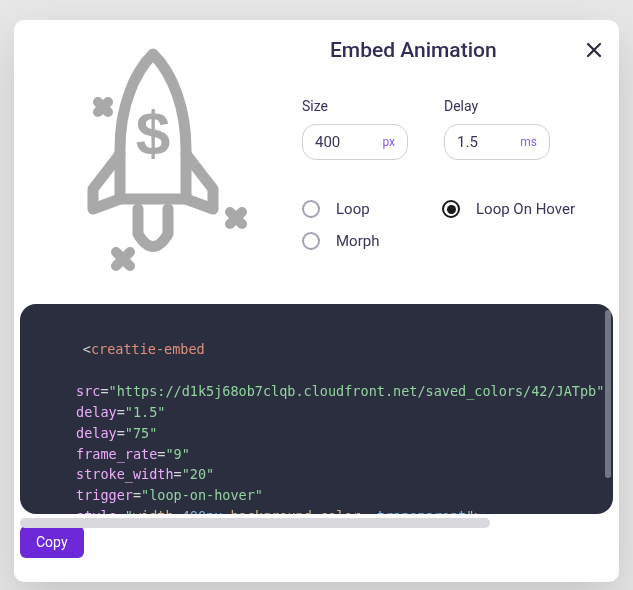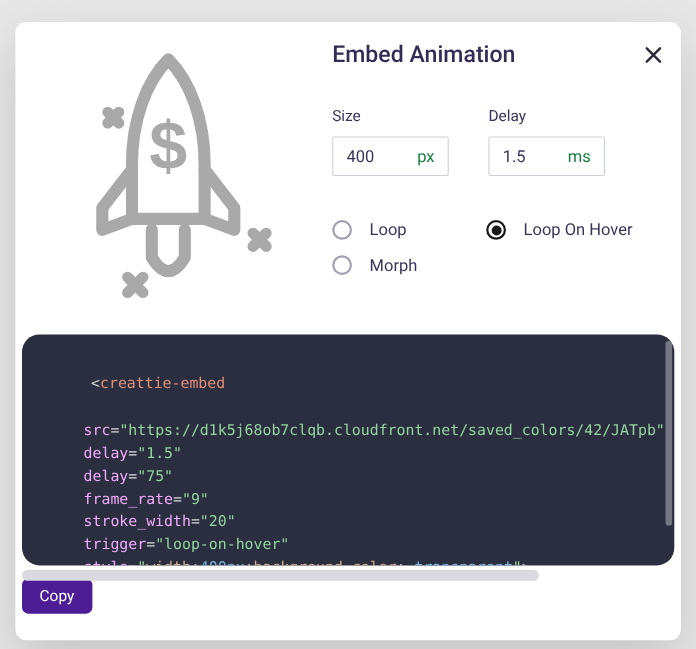--- a/index.html
+++ b/index.html
@@ -51,20 +51,21 @@
     .titlebar {
       display: flex;
       align-items: center;
       justify-content: space-between;
       margin-bottom: 36px;
     }
     .title {
       font-size: 21px;
       font-weight: 500;
       color: #352c56;
+      margin-left: 28px;
     }
     .close {
       width: 22px;
       height: 22px;
       display: flex;
       align-items: center;
       justify-content: center;
       cursor: pointer;
       color: #2a2a3a;
     }
@@ -75,40 +76,40 @@
       align-items: center;
     }
     .field { display: flex; flex-direction: column; }
     .field-label {
       font-size: 14px;
       color: #3a3458;
       margin-bottom: 10px;
     }
     .input-wrap {
       border: 1px solid #cfcfd6;
-      border-radius: 2px;
+      border-radius: 14px;
       height: 36px;
       display: flex;
       align-items: center;
       padding: 0 12px;
       gap: 8px;
       width: 106px;
     }
     .input-wrap input {
       border: none;
       outline: none;
       font-size: 15px;
       color: #3a3458;
       width: 100%;
       font-family: inherit;
       background: transparent;
     }
     .input-wrap .unit {
-      font-size: 15px;
-      color: #15803d;
+      font-size: 12px;
+      color: #8b5cf6;
     }
     .radios {
       display: grid;
       grid-template-columns: 140px 140px;
       row-gap: 14px;
       column-gap: 0;
     }
     .radio {
       display: flex;
       align-items: center;
@@ -163,21 +164,21 @@
     }
     .tag { color: #e2907a; }
     .attr { color: #f0abfc; }
     .punct { color: #d6d6d6; }
     .str { color: #93d49f; }
     .const { color: #7fb7e6; }
     .css-prop { color: #d6b38a; }
     .css-val { color: #7fb7e6; }
     .copy-btn {
       margin: 12px 0 0 6px;
-      background: #4c1d95;
+      background: #6d28d9;
       color: #fff;
       border: none;
       border-radius: 6px;
       padding: 8px 16px;
       font-size: 14px;
       cursor: pointer;
       font-family: inherit;
       width: fit-content;
     }
     .hscroll {

